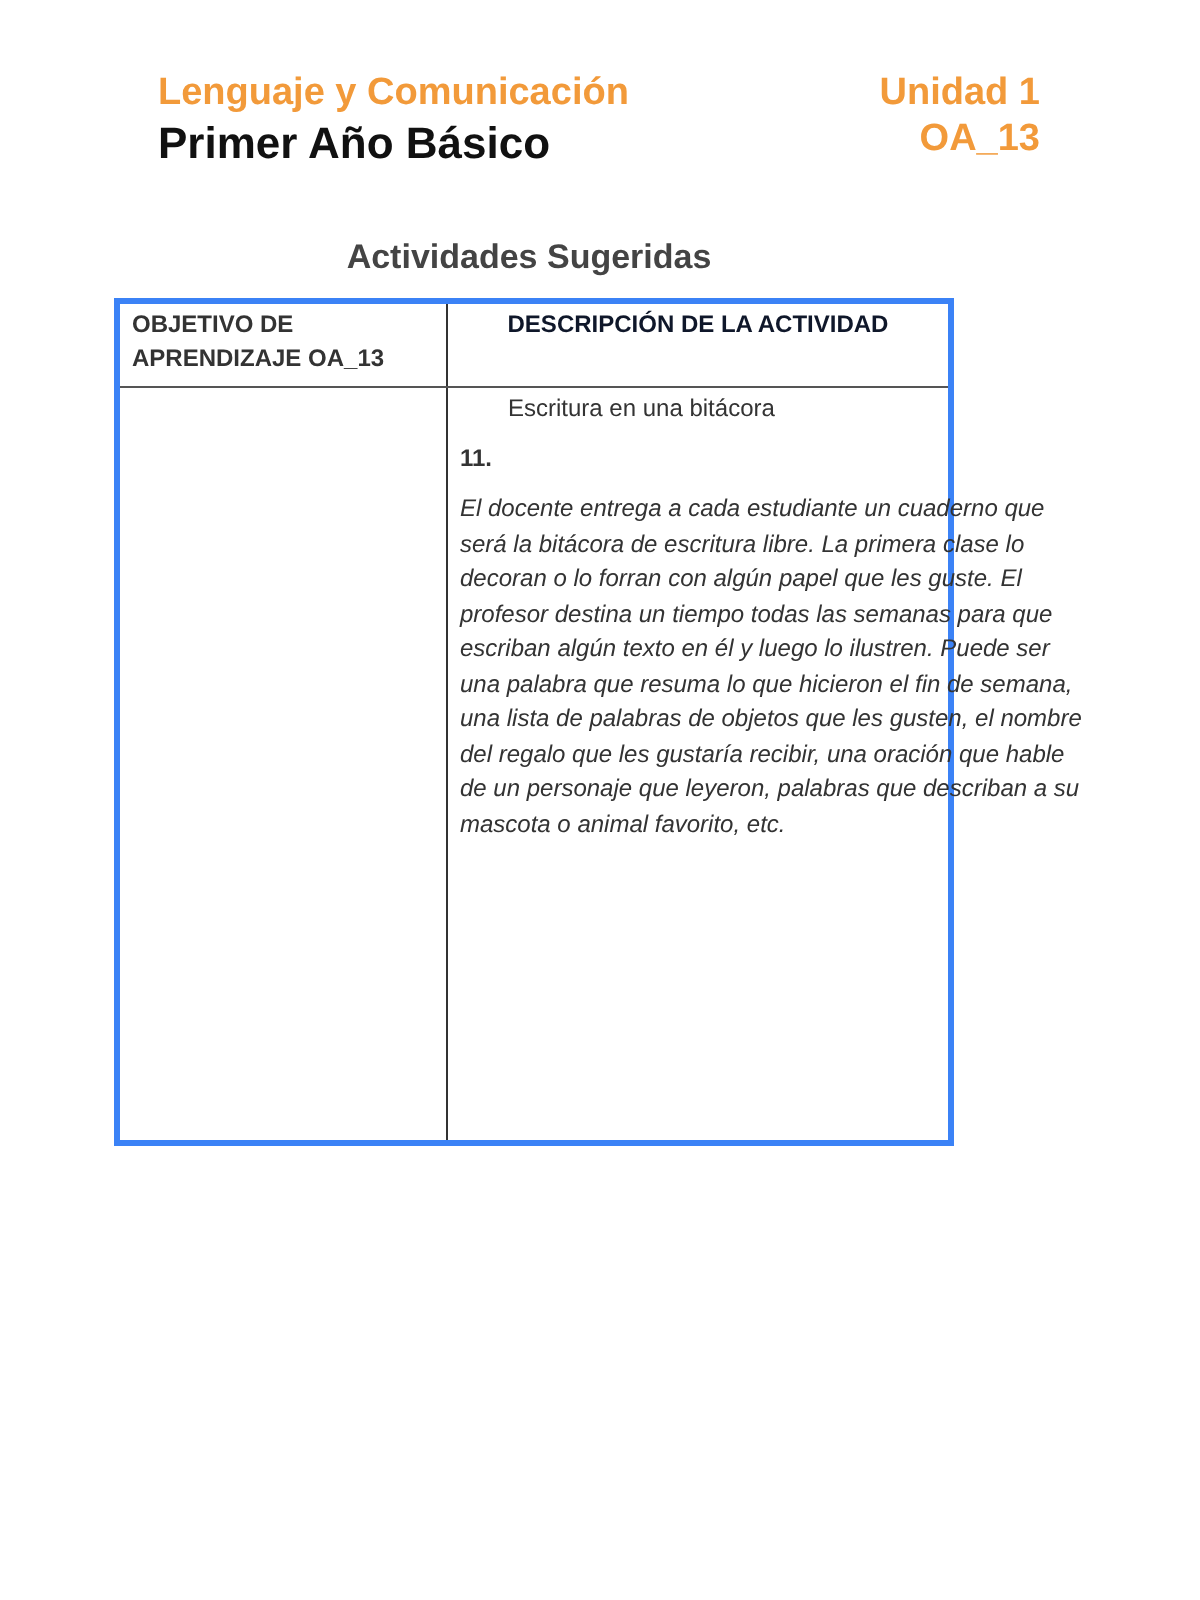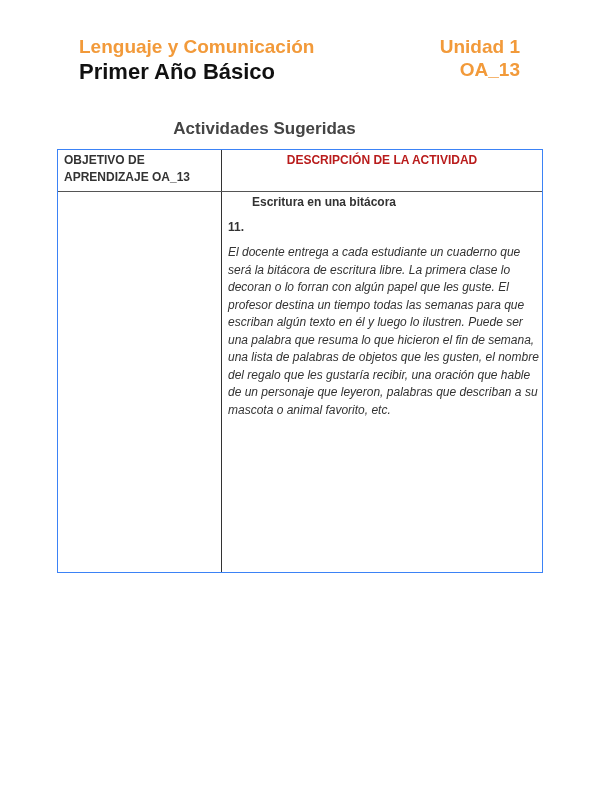--- a/index.html
+++ b/index.html
@@ -5,30 +5,30 @@
     html, body { margin: 0; padding: 0; background: #ffffff; }
     body { width: 600px; height: 800px; position: relative; overflow: hidden;
            font-family: "Liberation Sans", sans-serif; color: #2b2b2b; }
     .hdr { position: absolute; font-weight: bold; }
     .subject { left: 79px; top: 36px; font-size: 19px; color: #f29a3a; }
     .grade { left: 79px; top: 59px; font-size: 22px; color: #111111; }
     .unit { right: 80px; top: 36px; font-size: 19px; color: #f29a3a; text-align: right; }
     .oa { right: 80px; top: 59px; font-size: 19px; color: #f29a3a; text-align: left; }
     .title { position: absolute; left: 0; width: 529px; top: 119px; text-align: center;
              font-size: 17px; font-weight: bold; color: #444444; }
-    .tbl { position: absolute; left: 57px; top: 149px; width: 486px; height: 424px;
-           border: 1px solid #3b82f6; box-sizing: border-box; }
+    .tbl { position: absolute; left: 57px; top: 149px; width: 420px; height: 424px;
+           border: 3px solid #3b82f6; box-sizing: border-box; }
     .vline { position: absolute; left: 163px; top: 0; bottom: 0; width: 1px; background: #333333; }
     .hline { position: absolute; left: 0; right: 0; top: 41px; height: 1px; background: #555555; }
     .cell { position: absolute; font-size: 12px; line-height: 17px; }
     .h1 { left: 6px; top: 2px; width: 150px; font-weight: bold; color: #333333; }
-    .h2 { left: 164px; right: 0; top: 2px; text-align: center; font-weight: bold; color: #b91c1c; }
+    .h2 { left: 164px; right: 0; top: 2px; text-align: center; font-weight: bold; color: #0f172a; }
     .c1 { left: 6px; top: 44px; width: 155px; font-weight: bold; color: #333333; }
     .c2 { left: 170px; top: 44px; width: 312px; color: #333333; }
-    .act-title { font-weight: bold; padding-left: 24px; }
+    .act-title { font-weight: normal; padding-left: 24px; }
     .act-num { font-weight: bold; margin-top: 8px; }
     .act-desc { margin-top: 8px; line-height: 17.5px; font-style: italic; }
   </style>
 </head>
 <body>
 
 <div class="hdr subject">Lenguaje y Comunicación</div>
 <div class="hdr grade">Primer Año Básico</div>
 <div class="hdr unit">Unidad 1</div>
 <div class="hdr oa">OA_13</div>

